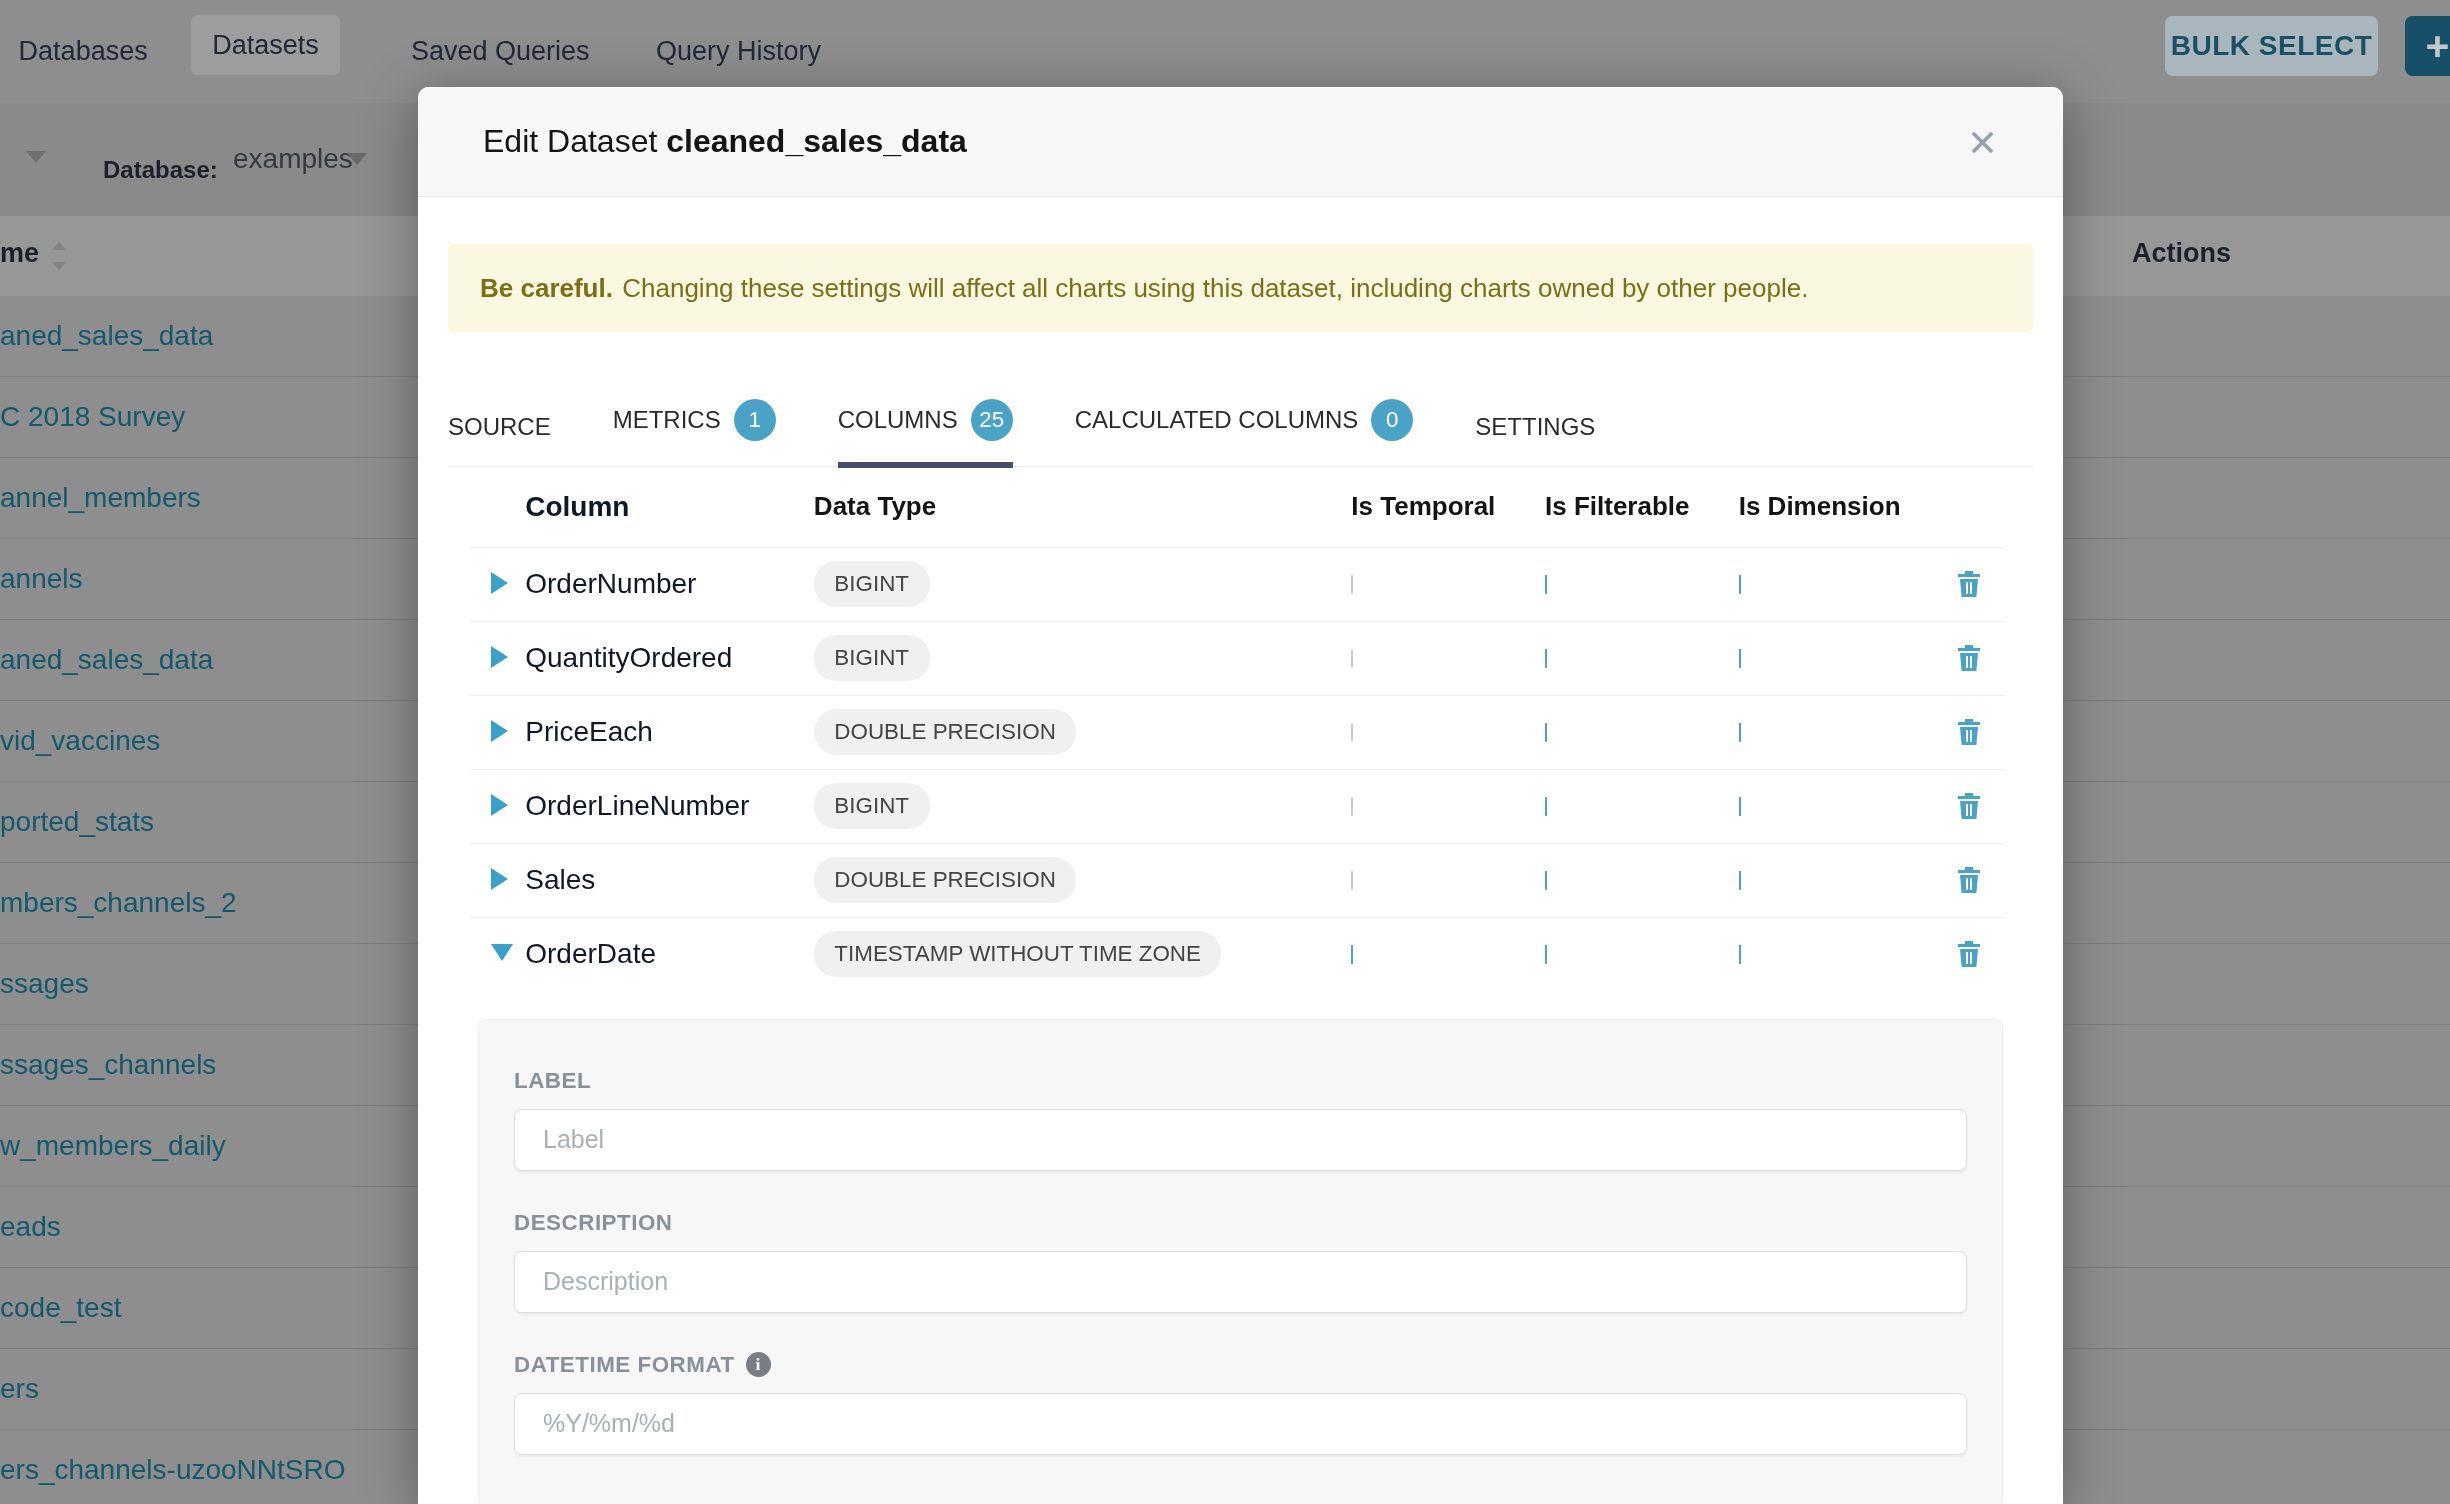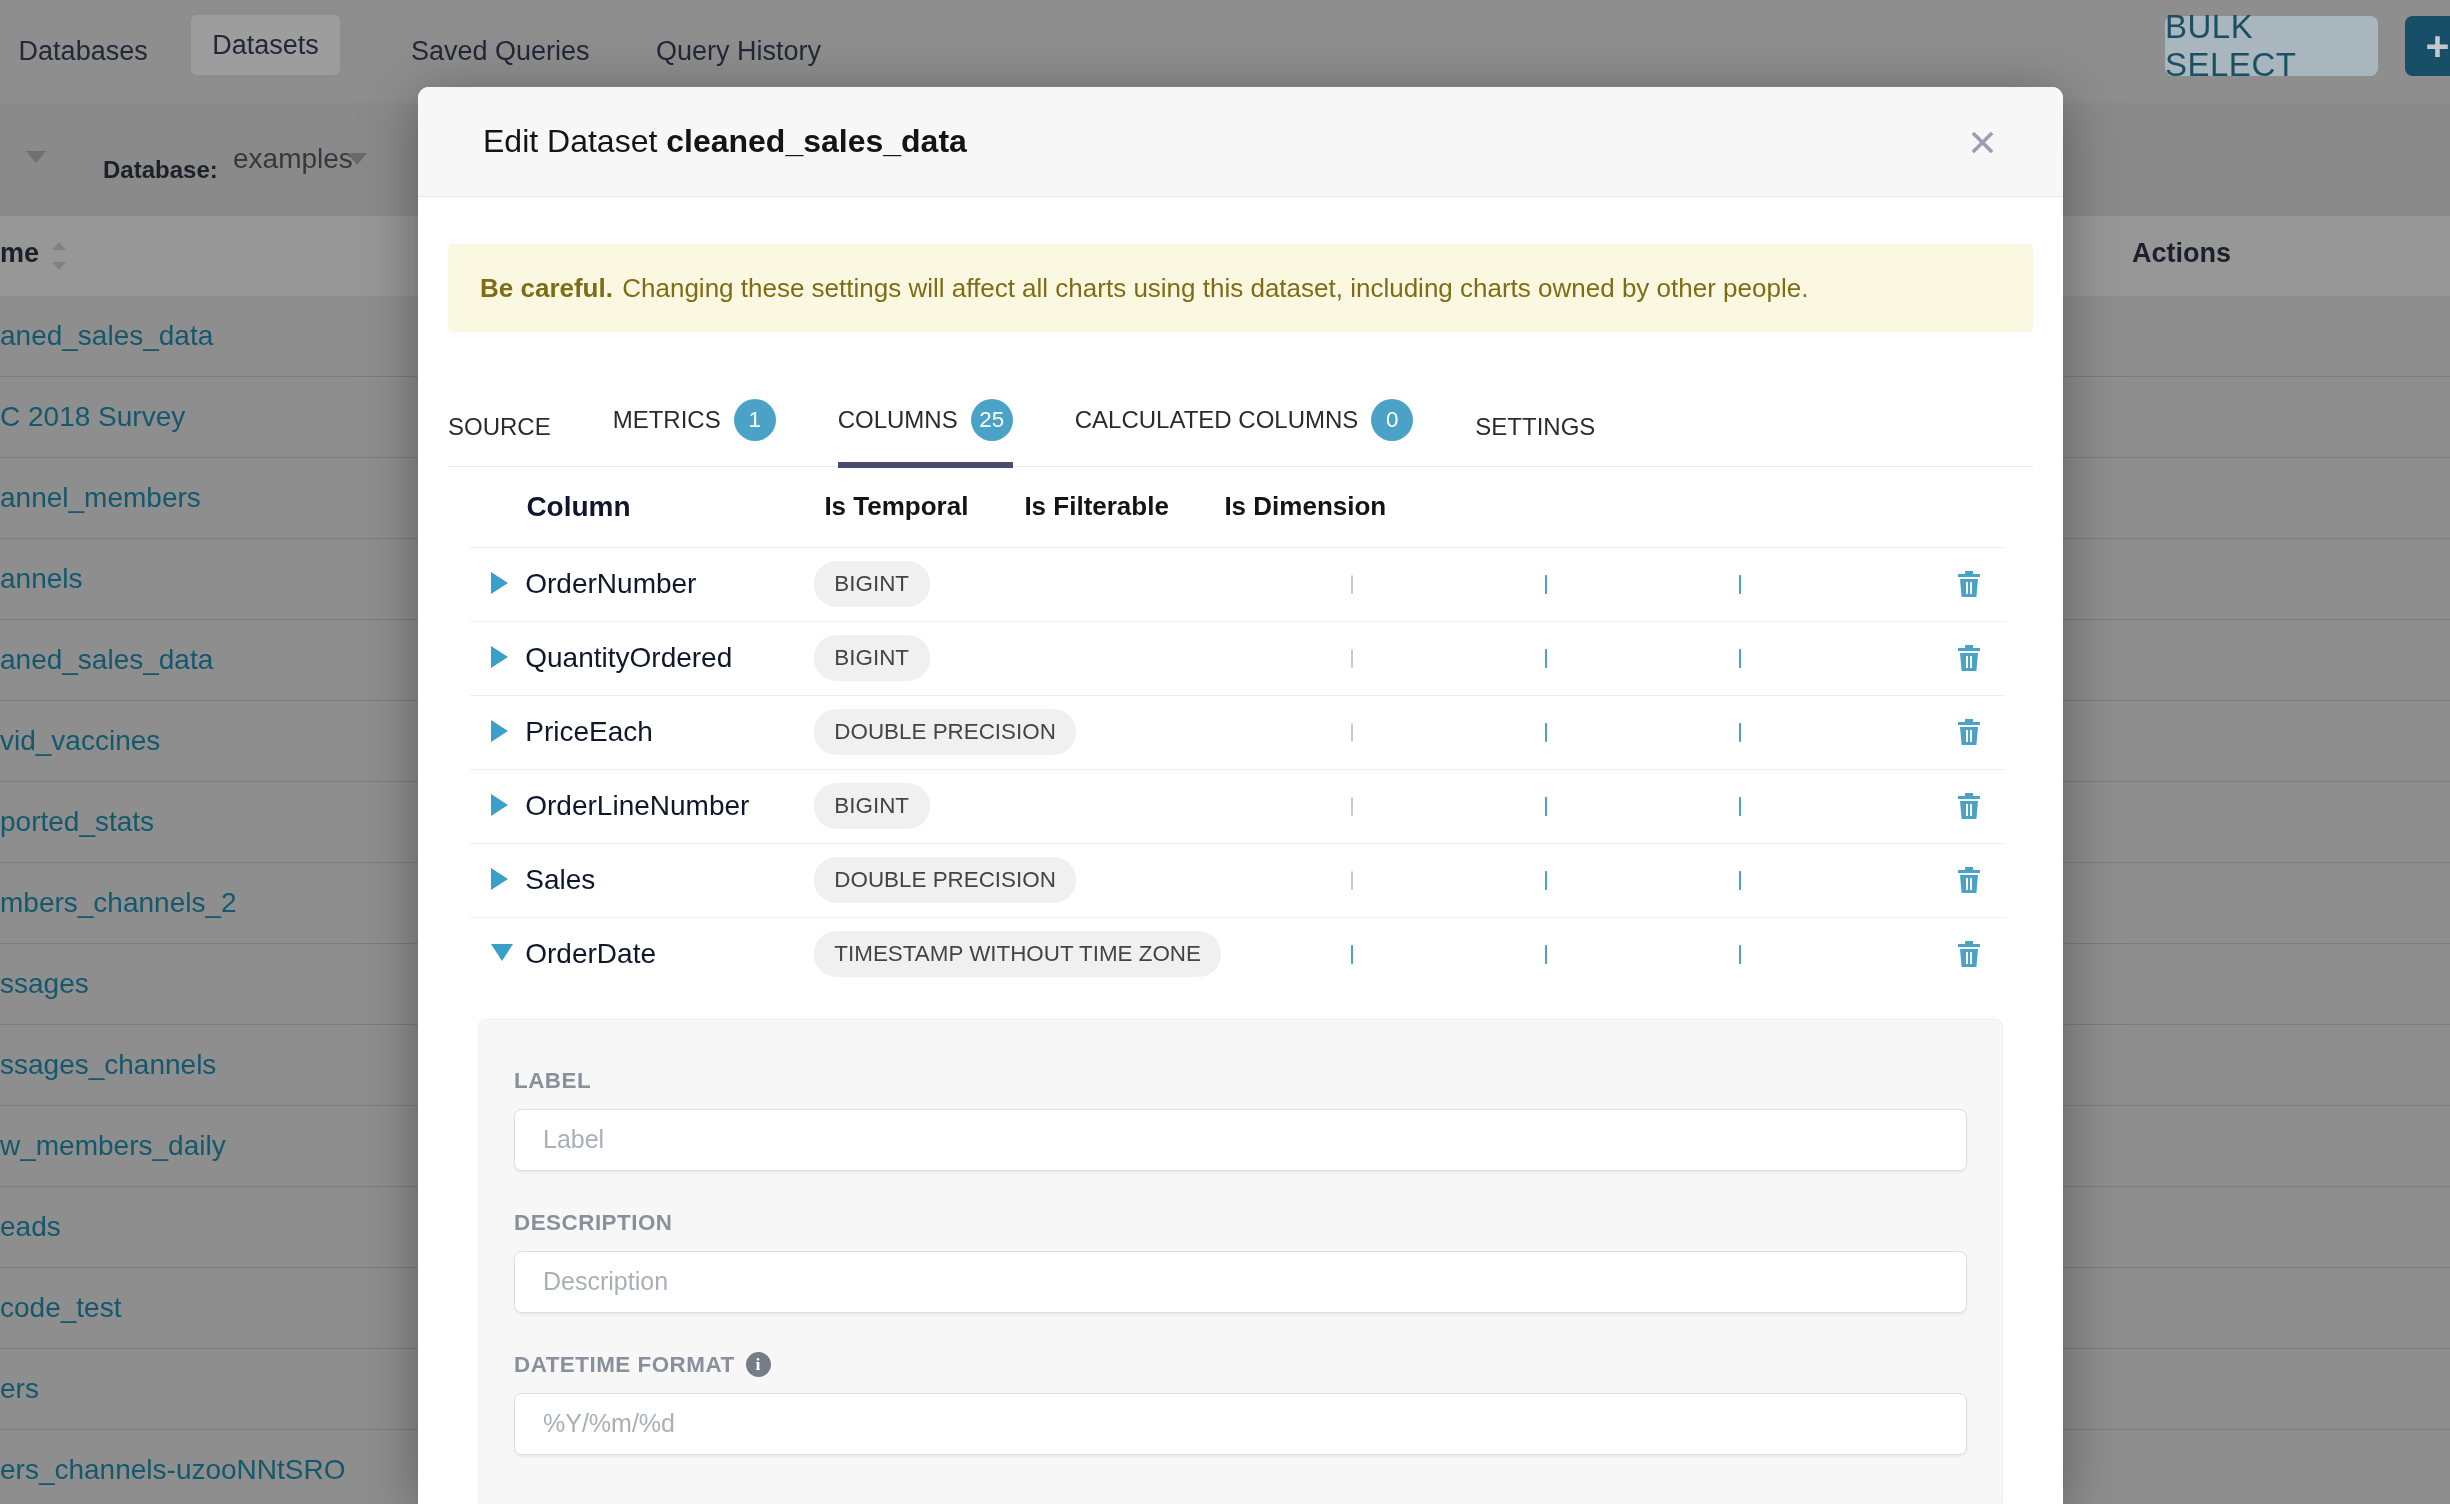--- a/index.html
+++ b/index.html
@@ -10,21 +10,21 @@
   
   #bg { position:absolute; inset:0; background:#8e8e8e; }
   .bg-nav { position:absolute; left:0; top:0; width:2450px; height:103px; background:#8e8e8e; }
   .bg-nav-item { position:absolute; top:0; height:103px; display:flex; align-items:center;
                  color:#222838; font-size:27px; }
   .bg-nav-pill { position:absolute; left:191px; top:15px; width:149px; height:60px;
                  background:#9d9d9d; border-radius:6px; display:flex; align-items:center;
                  justify-content:center; color:#222838; font-size:27px; }
   .bulk-btn { position:absolute; left:2165px; top:16px; width:213px; height:60px;
               background:#a9b6bd; border-radius:7.5px; display:flex; align-items:center;
-              justify-content:center; color:#1b4f63; font-weight:normal; font-size:33px;
+              justify-content:center; color:#1b4f63; font-weight:bold; font-size:28px;
               letter-spacing:0.5px; }
   .add-btn { position:absolute; left:2405px; top:16px; width:65px; height:60px;
              background:#174f68; border-radius:7.5px 0 0 7.5px; display:flex; align-items:center;
              justify-content:center; color:#c3c8cc; font-size:41px; font-weight:bold; }
   .bg-toolbar { position:absolute; left:0; top:103px; width:2450px; height:114px; background:#8a8a8a; }
   .tb-caret { position:absolute; left:26px; top:151px; width:0; height:0;
               border-left:10.3px solid transparent; border-right:10.3px solid transparent;
               border-top:12px solid #6f6f6f; }
   .db-label { position:absolute; left:103px; top:142px; font-size:24px; font-weight:bold; color:#1c2129;margin-top:14px; }
   .db-value { position:absolute; left:233px; top:143px; font-size:28px; color:#35393f; }
@@ -212,20 +212,21 @@
         </div>
         <div class="tab">
           <span>SETTINGS</span>
         </div>
       </div>
 
       <div class="cols-table">
         <div class="cth">
           <div class="c-caret"></div>
           <div class="c-name">Column</div>
+          <div class="c-type">Data Type</div>
           <div class="c-check">Is Temporal</div>
           <div class="c-check">Is Filterable</div>
           <div class="c-check">Is Dimension</div>
           <div class="c-trash"></div>
         </div>
 
         <div class="crow">
           <div class="c-caret"><span class="caret-tri"></span></div>
           <div class="c-name">OrderNumber</div>
           <div class="c-type"><span class="pill">BIGINT</span></div>

